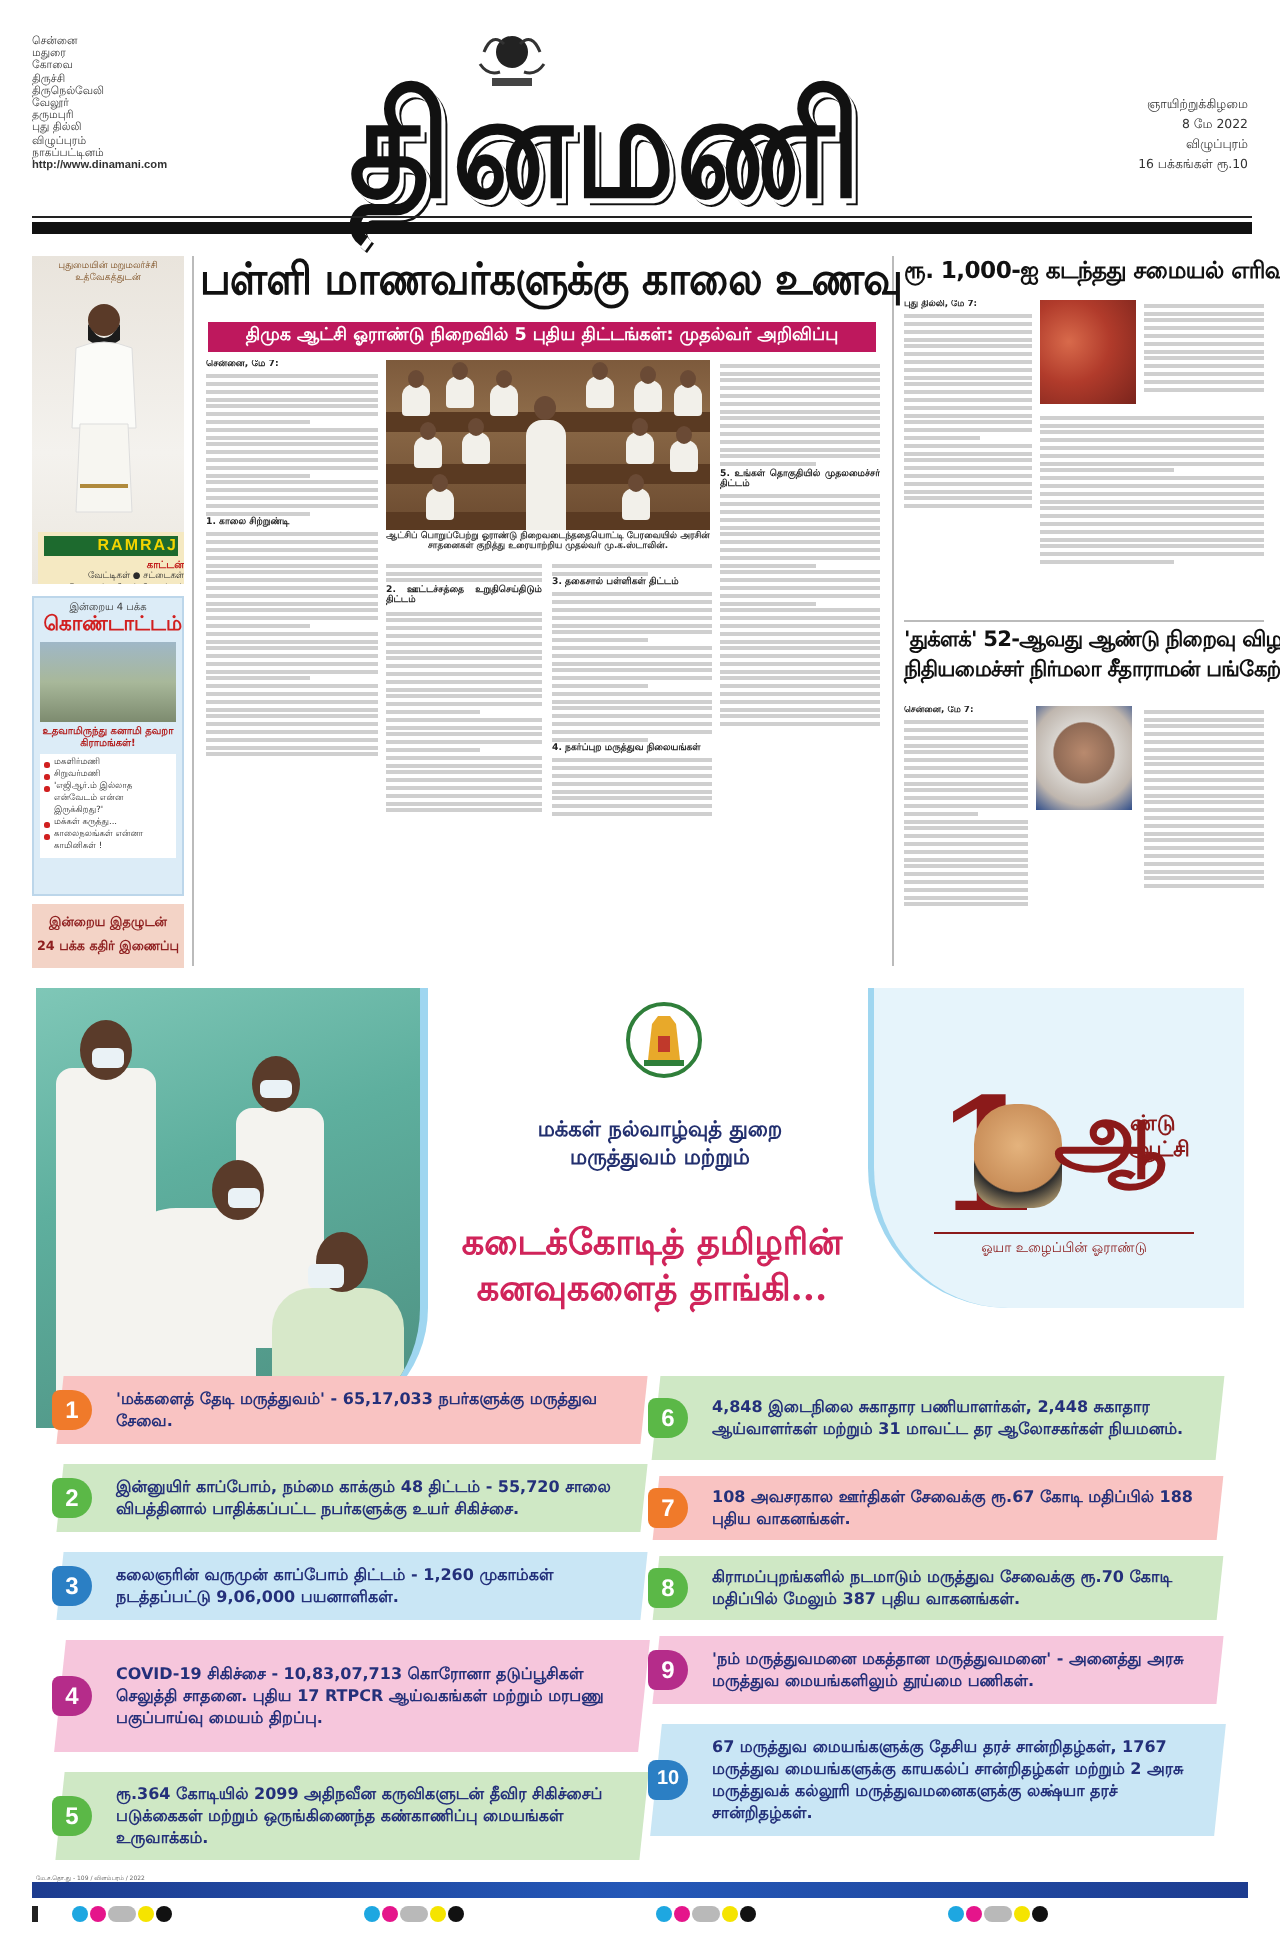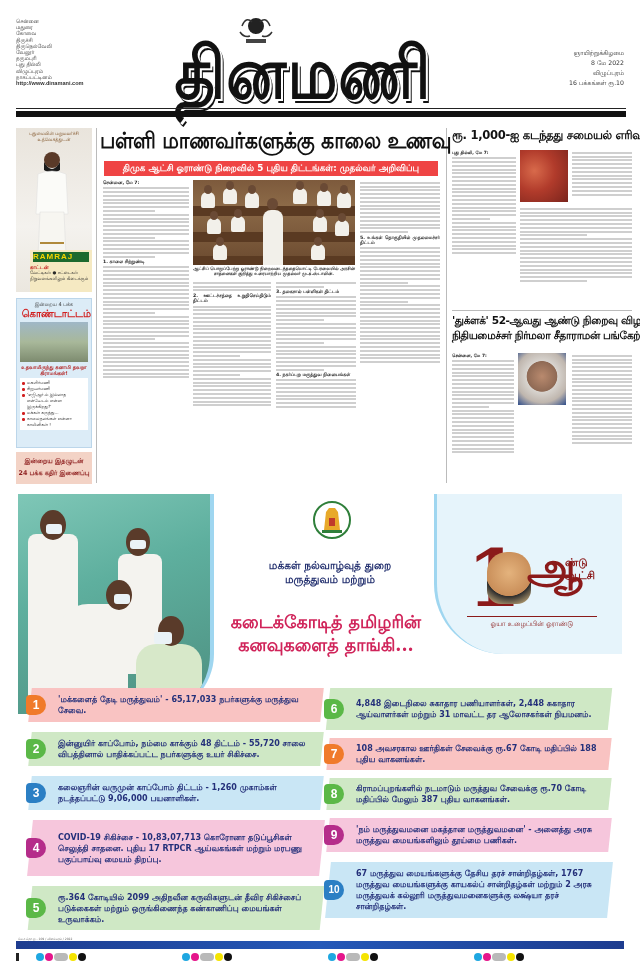--- a/index.html
+++ b/index.html
@@ -18,40 +18,40 @@
           text-shadow: 2px 2px 0 #fff, 3px 3px 0 #111; transform: scaleY(1.15); }
   .dateline { position: absolute; right: 16px; top: 48px; text-align: right; font-size: 6.2px; line-height: 10px; color: #333; }
   .rule-thin { position: absolute; left: 16px; right: 14px; top: 108px; height: 1px; background: #222; }
   .rule-thick { position: absolute; left: 16px; right: 14px; top: 111px; height: 6px; background: #111; }
 
   
   .leftcol { position: absolute; left: 16px; top: 128px; width: 76px; }
   .ad-ramraj { width: 76px; height: 164px; background: linear-gradient(180deg,#e9e4dc 0%,#f4f2ee 60%,#ebe7df 100%); position: relative; overflow: hidden; }
   .ad-ramraj .tag { position: absolute; top: 3px; left: 0; right: 0; text-align: center; font-size: 4.6px; color: #7a4b1d; line-height: 6px; }
   .ad-ramraj .person { position: absolute; left: 14px; top: 18px; width: 44px; height: 112px; }
-  .ad-ramraj .brand { position: absolute; left: 14px; right: 0; bottom: 0; height: 42px; background: #f5e9c2; text-align: left; }
+  .ad-ramraj .brand { position: absolute; left: 3px; right: 0; bottom: 0; height: 26px; background: #f5e9c2; text-align: right; }
   .ad-ramraj .brand .logo-bar { margin: 2px 3px; height: 10px; background: #1d6a2e; color: #f3d400; font-family: "Liberation Sans", sans-serif; font-weight: bold; font-size: 8px; line-height: 10px; letter-spacing: 1px; }
   .ad-ramraj .brand .l1 { font-size: 5px; color: #c21d1d; font-weight: bold; line-height: 6px; }
   .ad-ramraj .brand .l2 { font-size: 4.4px; color: #2a2a2a; line-height: 6px; }
 
   .ad-kondattam { margin-top: 6px; width: 76px; height: 150px; background: #dcecf7; border: 1px solid #bcd6ea; position: relative; }
   .ad-kondattam .t1 { text-align: center; font-size: 5px; color: #333; margin-top: 2px; }
   .ad-kondattam .t2 { text-align: right; font-size: 10px; font-weight: bold; color: #d11f1f; line-height: 12px; }
   .ad-kondattam .pic { margin: 2px 3px; height: 40px; background: linear-gradient(180deg,#9fb7c7 0%,#a8b89a 50%,#7d8b6f 100%); }
   .ad-kondattam .t3 { text-align: center; font-size: 5px; font-weight: bold; color: #b21e1e; line-height: 6px; }
   .ad-kondattam ul { list-style: none; margin: 2px 3px; background: #fff; padding: 2px; }
   .ad-kondattam li { font-size: 4.3px; line-height: 6px; color: #333; padding-left: 5px; position: relative; }
   .ad-kondattam li::before { content: ""; position: absolute; left: 0; top: 2px; width: 2.5px; height: 2.5px; border-radius: 50%; background: #d11f1f; }
   .ad-supplement { margin-top: 4px; width: 76px; height: 32px; background: #f3d3c6; text-align: center; padding-top: 3px; }
   .ad-supplement div { font-size: 6.4px; color: #8e1f1f; font-weight: bold; line-height: 12px; }
 
   
   .colrule { position: absolute; top: 128px; width: 1px; background: #bbb; }
   .lead-head { position: absolute; left: 100px; top: 128px; width: 338px; font-family: "DejaVu Sans", sans-serif; font-weight: bold; font-size: 22px; color: #111; letter-spacing: -0.5px; transform: scaleX(0.94); transform-origin: left; white-space: nowrap; }
-  .lead-sub { position: absolute; left: 104px; top: 161px; width: 334px; height: 15px; background: #ef4444; color: #fff; font-size: 8.8px; font-weight: bold; text-align: center; line-height: 15px; white-space: nowrap; overflow: hidden; }
+  .lead-sub { position: absolute; left: 104px; top: 161px; width: 334px; height: 15px; background: #be185d; color: #fff; font-size: 8.8px; font-weight: bold; text-align: center; line-height: 15px; white-space: nowrap; overflow: hidden; }
   .col { position: absolute; font-size: 4.2px; line-height: 5.4px; color: #444; text-align: justify; overflow: hidden; }
   .col .lines span { display: block; height: 2px; background: #cfcfcf; margin: 1.8px 0 1.6px; }
   .col .lines span.short { width: 60%; }
   .lead-photo { position: absolute; left: 193px; top: 180px; width: 162px; height: 85px; background: linear-gradient(180deg,#7d5a3c 0%,#8c6a48 30%,#6b4a2f 100%); overflow: hidden; }
   .lead-photo .row { position: absolute; left: 0; right: 0; height: 10px; background: #5a3a22; }
   .lead-photo .seat { position: absolute; width: 14px; height: 16px; border-radius: 6px 6px 2px 2px; background: #f2f0ea; }
   .lead-photo .head { position: absolute; width: 8px; height: 9px; border-radius: 50%; background: #6a4a35; }
   .lead-caption { position: absolute; left: 193px; top: 266px; width: 162px; font-size: 4.4px; line-height: 5.4px; text-align: center; color: #333; font-weight: bold; }
 
   

